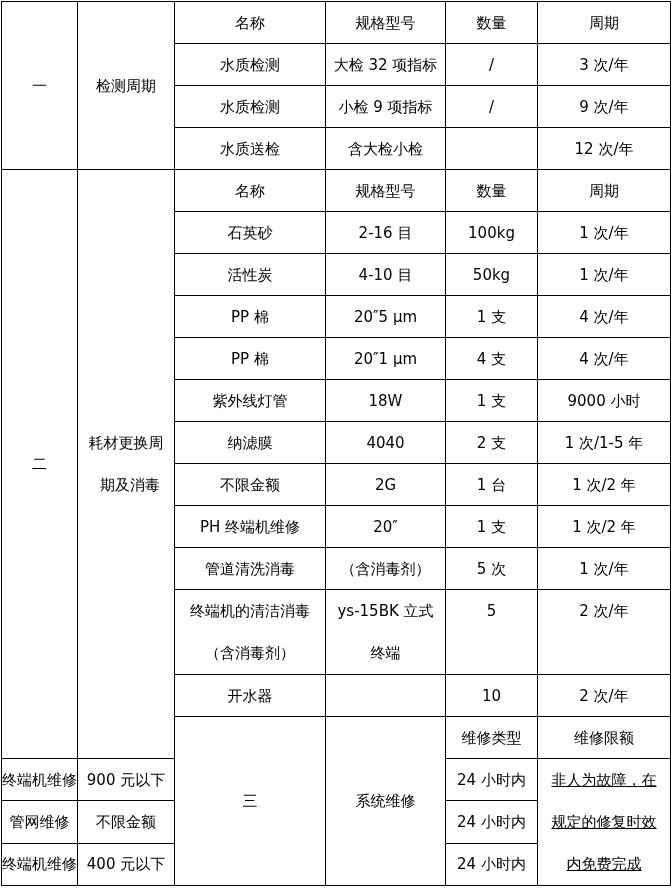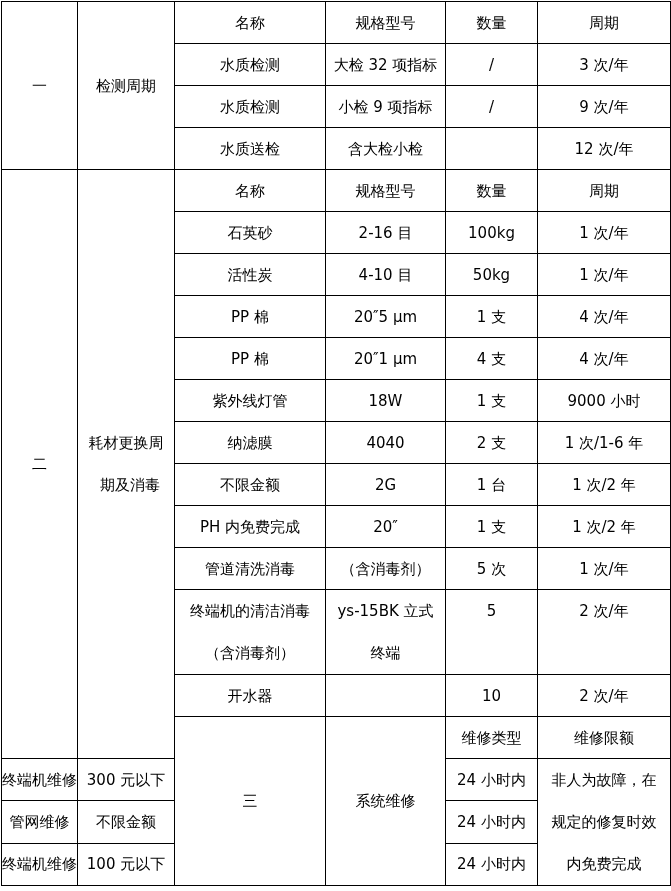--- a/index.html
+++ b/index.html
@@ -40,20 +40,21 @@
       text-align: left;
       padding-left: 7px;
     }
     .two-line {
       line-height: 42px;
     }
     .notes-text {
       line-height: 42px;
       white-space: normal;
       padding: 0 4px;
+      text-decoration: underline;
     }
     .cat-label {
       line-height: 42px;
       white-space: normal;
     }
   </style>
 </head>
 <body>
 
 <table class="doc-table">
@@ -134,30 +135,30 @@
     <tr>
       <td>紫外线灯管</td>
       <td>18W</td>
       <td>1 支</td>
       <td>9000 小时</td>
     </tr>
     <tr>
       <td>纳滤膜</td>
       <td>4040</td>
       <td>2 支</td>
-      <td>1 次/1-6 年</td>
+      <td>1 次/1-5 年</td>
     </tr>
     <tr>
       <td>不限金额</td>
       <td>2G</td>
       <td>1 台</td>
       <td>1 次/2 年</td>
     </tr>
     <tr>
-      <td>PH 内免费完成</td>
+      <td>PH 终端机维修</td>
       <td>20″</td>
       <td>1 支</td>
       <td>1 次/2 年</td>
     </tr>
     <tr>
       <td>管道清洗消毒</td>
       <td>（含消毒剂）</td>
       <td>5 次</td>
       <td>1 次/年</td>
     </tr>
@@ -191,34 +192,34 @@
     <tr>
       <td rowspan="4">三</td>
       <td rowspan="4" class="left-text">系统维修</td>
       <td>维修类型</td>
       <td>维修限额</td>
       <td>修复时效</td>
       <td>备注</td>
     </tr>
     <tr>
       <td>终端机维修</td>
-      <td>300 元以下</td>
+      <td>900 元以下</td>
       <td>24 小时内</td>
       <td rowspan="3">
         <div class="notes-text">
           <div>非人为故障，在</div>
           <div>规定的修复时效</div>
           <div>内免费完成</div>
         </div>
       </td>
     </tr>
     <tr>
       <td>管网维修</td>
       <td>不限金额</td>
       <td>24 小时内</td>
     </tr>
     <tr>
       <td>终端机维修</td>
-      <td>100 元以下</td>
+      <td>400 元以下</td>
       <td>24 小时内</td>
     </tr>
   </tbody>
 </table>
 
 </body></html>

